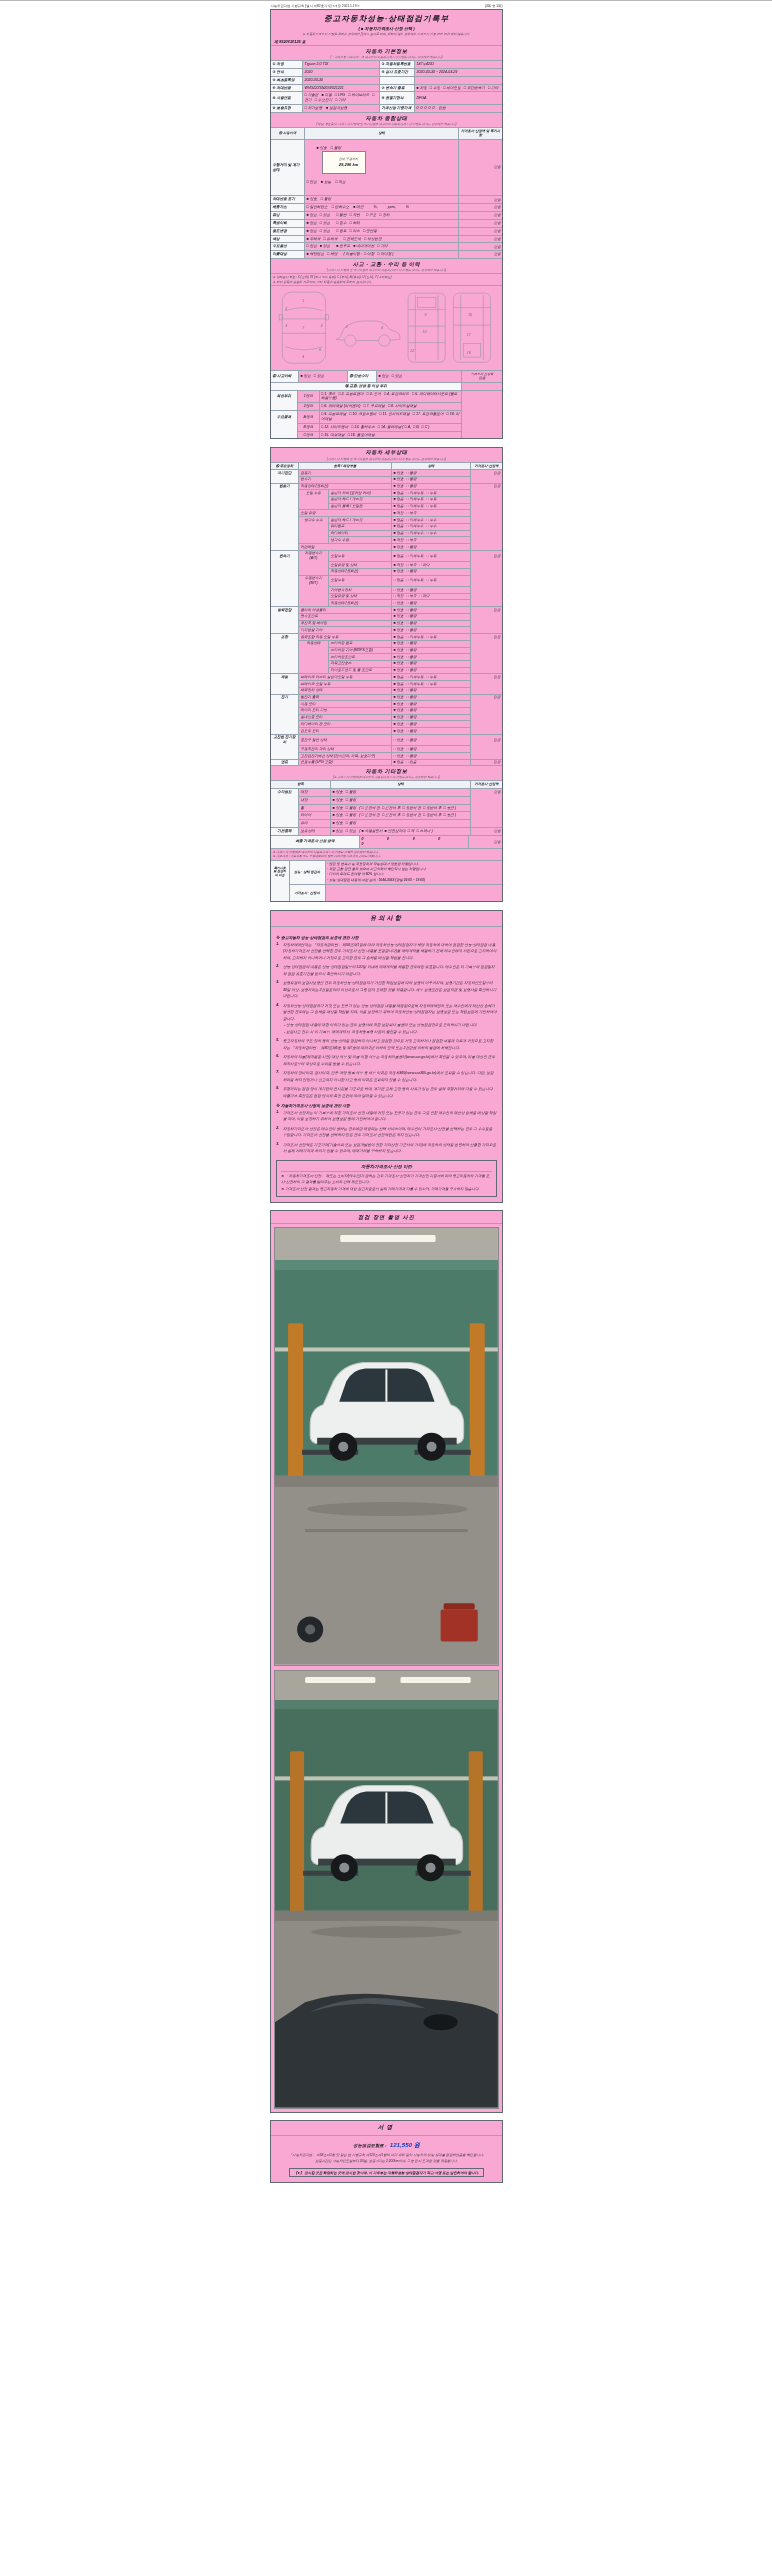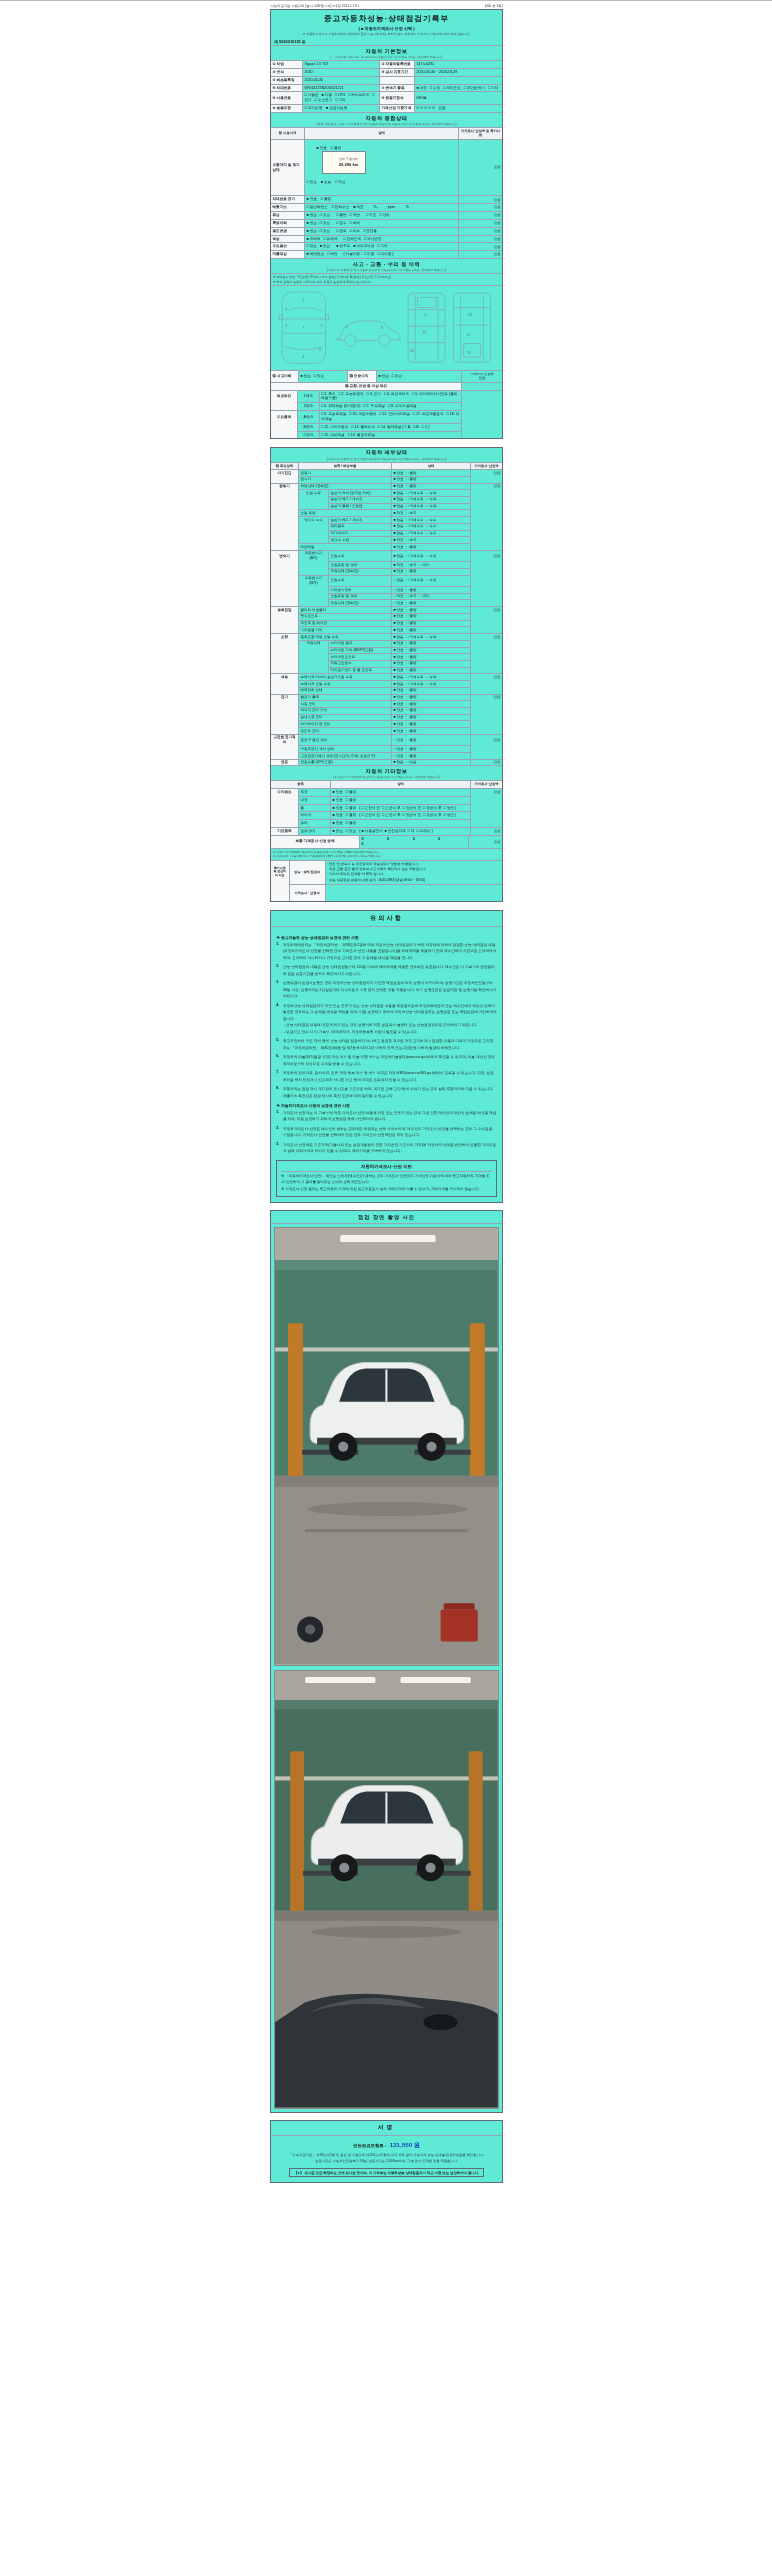--- a/index.html
+++ b/index.html
@@ -7,21 +7,21 @@
     --bd:#5f6a76;          
     --lab:#f5f7f9;         
     --blue:#1743c0;
   }
   *{box-sizing:border-box;margin:0;padding:0;}
   body{width:773px;min-height:2576px;margin:0;background:#ffffff;
        font-family:"Liberation Sans","DejaVu Sans",sans-serif;color:#15181c;}
   .top-rule{border-top:0.5px solid #b9b9b9;width:100%;}
   .doc{width:233px;margin:0 auto;padding-top:1.5px;}
   .meta{display:flex;justify-content:space-between;font-size:3.3px;color:#333;margin:1px 0.5px 1.5px;}
-  .box{border:0.6px solid var(--bd);margin-bottom:7.2px;background:#5eead4;}
+  .box{border:0.6px solid var(--bd);margin-bottom:7.2px;background:#f9a8d4;font-style:italic;}
   
   .hdr{padding:4.1px 3.1px 1.5px;text-align:center;}
   .hdr-title{font-size:7.7px;font-weight:bold;letter-spacing:1px;}
   .hdr-sub{font-size:4.1px;font-weight:bold;margin-top:1.5px;}
   .hdr-note{font-size:3px;color:#444;margin-top:1px;}
   .doc-no{font-size:3.9px;font-weight:bold;padding:1.5px 3.1px 1.5px;}
   
   .sec-banner{border-top:0.5px solid var(--ln);text-align:center;padding:1.5px 1px 1px;}
   .sec-banner.first{border-top:none;}
   .sec-title{font-size:5.2px;font-weight:bold;letter-spacing:0.5px;}

